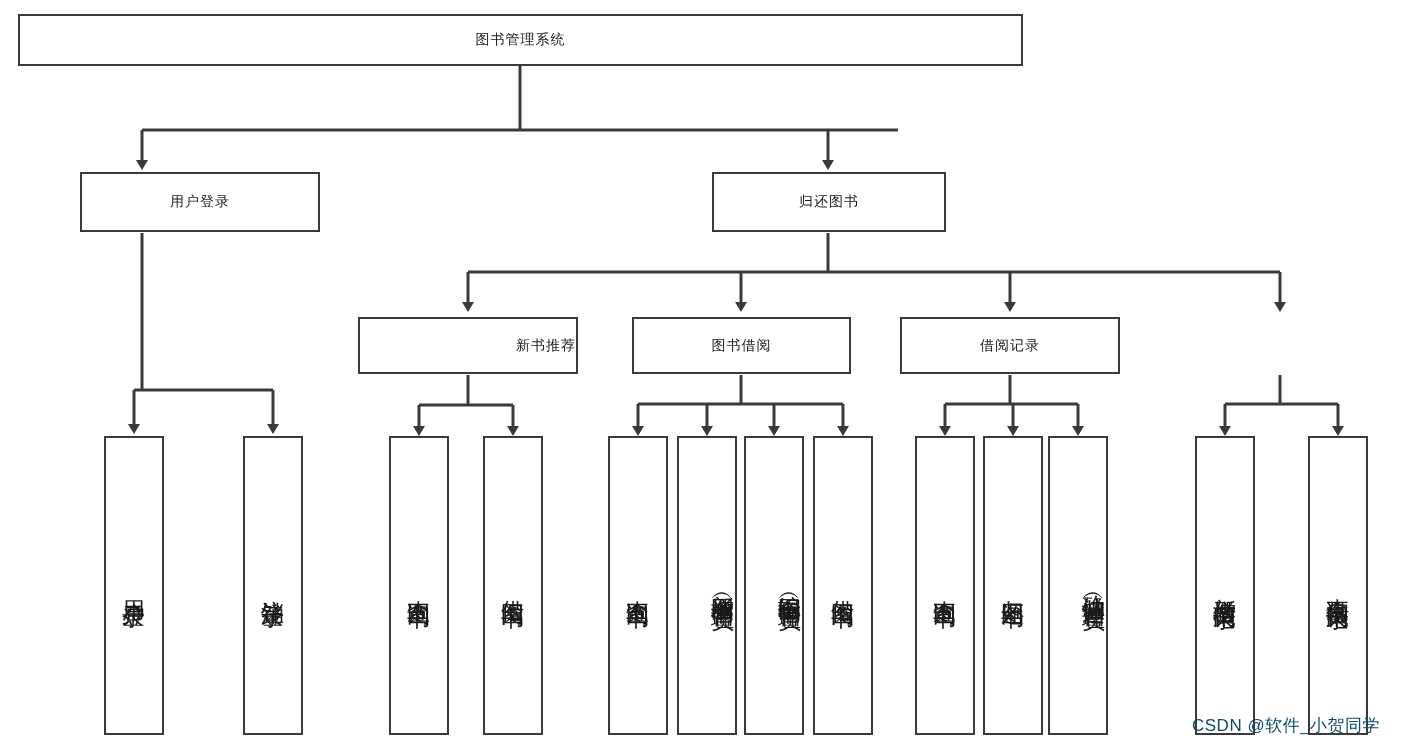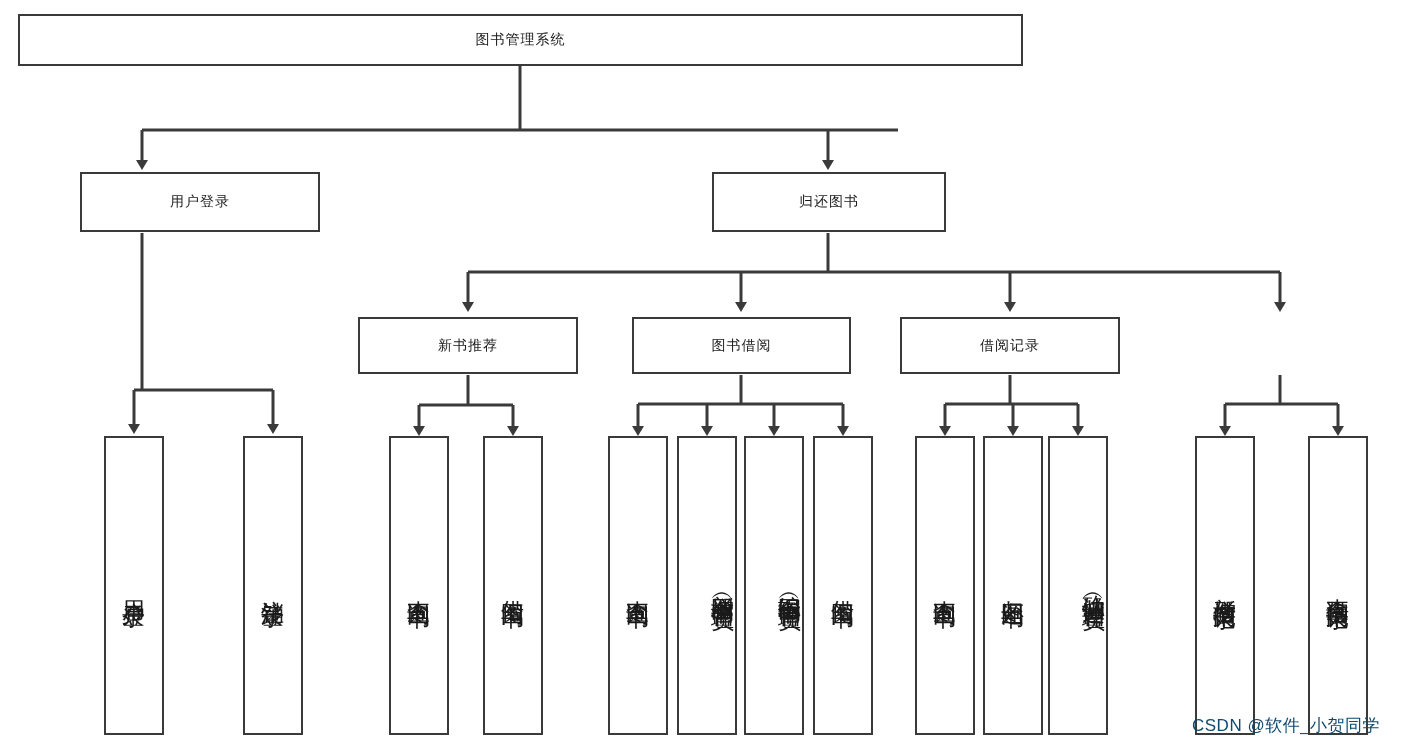--- a/index.html
+++ b/index.html
@@ -124,21 +124,21 @@
   </div>
 
   <div class="node horiz" style="left:80px; top:172px; width:240px; height:60px;">
     <span class="node-label">用户登录</span>
   </div>
 
   <div class="node horiz" style="left:712px; top:172px; width:234px; height:60px;">
     <span class="node-label">归还图书</span>
   </div>
 
-  <div class="node horiz" style="left:358px; top:317px; width:220px; height:57px;">
+  <div class="node horiz" style="left:358px; top:317px; width:220px; height:57px;justify-content:flex-end;">
     <span class="node-label">新书推荐</span>
   </div>
 
   <div class="node horiz" style="left:632px; top:317px; width:219px; height:57px;">
     <span class="node-label">图书借阅</span>
   </div>
 
   <div class="node horiz" style="left:900px; top:317px; width:220px; height:57px;">
     <span class="node-label">借阅记录</span>
   </div>

